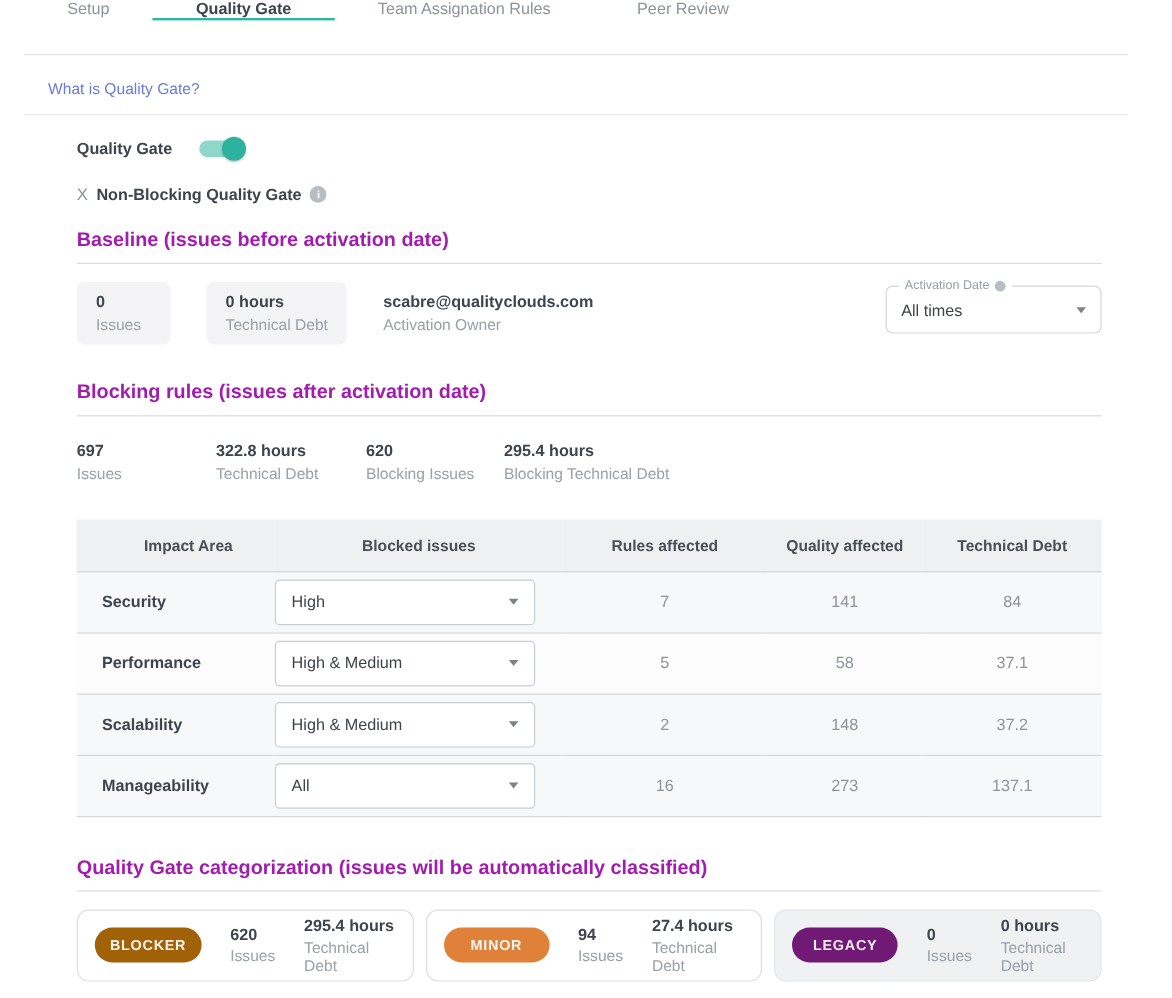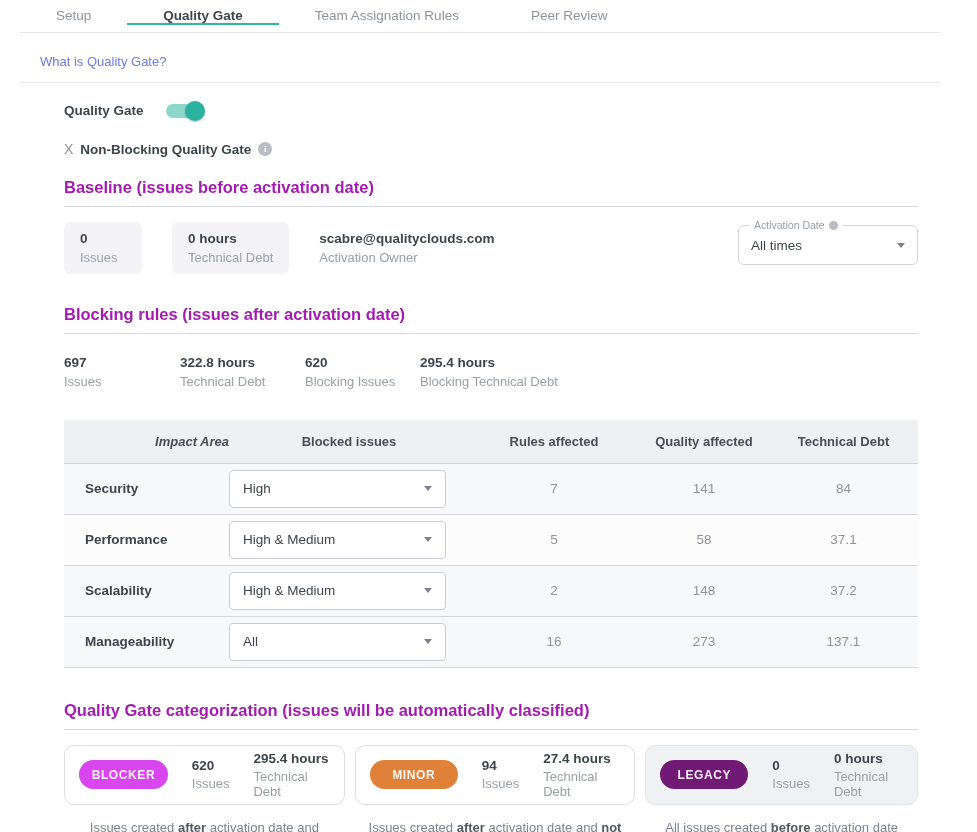--- a/index.html
+++ b/index.html
@@ -4,21 +4,21 @@
 <style>
   * { margin:0; padding:0; box-sizing:border-box; }
   html,body { background:#fff; }
   body {
     width:977px; height:832px;
     font-family:"Liberation Sans", sans-serif;
     color:#43474e; overflow:hidden; position:relative;
   }
 
   
-  .tabbar { display:flex; align-items:center; height:33px; margin:0 37px 0 20px; border-bottom:1px solid #e4e6e9; }
+  .tabbar { display:flex; align-items:flex-start; height:46px; margin:0 37px 0 20px; border-bottom:1px solid #e4e6e9; }
   .tab { display:flex; align-items:center; padding:0 36px; font-size:13.5px; color:#8d939c; cursor:pointer; border-bottom:2px solid transparent; }
   .tab.active { color:#3f444c; font-weight:bold; border-bottom-color:#2eb6a3; }
 
   
   .linkrow { margin:19px 37px 0 20px; padding:0 0 12px 20px; border-bottom:1px solid #e7e9eb; }
   .qg-link { font-size:13px; color:#6b7bde; text-decoration:none; cursor:pointer; }
 
   
   .togglerow { margin:20px 0 0 64px; display:flex; align-items:center; gap:22px; }
   .togglerow .lbl { font-size:13.5px; font-weight:bold; color:#3f444c; }
@@ -52,21 +52,21 @@
   
   .act-select { position:relative; margin-left:auto; width:180px; height:40px; border:1px solid #d3d5d9; border-radius:6px; background:#fff; display:flex; align-items:center; padding:0 12px; cursor:pointer; margin-top:3px; }
   .act-select .float { position:absolute; top:-7px; left:10px; background:#fff; padding:0 5px; font-size:10.5px; color:#9aa0a6; display:flex; align-items:center; gap:4px; }
   .act-select .val { font-size:13.5px; color:#3f444c; }
   .caret { margin-left:auto; width:0; height:0; border-left:4.5px solid transparent; border-right:4.5px solid transparent; border-top:5px solid #7d828a; }
 
   
   table { border-collapse:collapse; width:854px; margin-top:25px; table-layout:fixed; }
   col.c1{width:165px} col.c2{width:240px} col.c3{width:170px} col.c4{width:130px} col.c5{width:149px}
   thead th { background:#eef0f2; font-size:13px; font-weight:bold; color:#4a4e55; height:43px; text-align:center; border-bottom:1px solid #cfd2d6; }
-  thead th:first-child { text-align:right; padding-left:21px;font-style:italic; }
+  thead th:first-child { text-align:center; padding-left:21px; }
   tbody td { height:51px; border-bottom:1px solid #d5d7da; font-size:13.5px; text-align:center; }
   tbody tr { background:#f7f8f9; }
   tbody tr.lighter { background:#fcfcfd; }
   td.area { text-align:left; padding-left:21px; font-weight:bold; color:#3f444c; }
   td.num { color:#8f939a; }
   .row-select { width:217px; height:38px; border:1px solid #c9ccd1; border-radius:4px; background:#fff; display:flex; align-items:center; padding:0 13px; font-size:13.5px; color:#3f444c; cursor:pointer; }
 
   
   .cardsrow { display:flex; gap:10px; margin-top:15px; }
   .cardcol { display:flex; flex-direction:column; }
@@ -222,21 +222,21 @@
     </tbody>
   </table>
 </div>
 
 <div class="section sec-categ">
   <h2>Quality Gate categorization (issues will be automatically classified)</h2>
   <div class="cardsrow">
 
     <div class="cardcol w1">
       <div class="card">
-        <span class="badge" style="background:#d946ef">BLOCKER</span>
+        <span class="badge" style="background:#a16207">BLOCKER</span>
         <div class="cstat">
           <div class="v">620</div>
           <div class="l">Issues</div>
         </div>
         <div class="cstat">
           <div class="v">295.4 hours</div>
           <div class="l">Technical Debt</div>
         </div>
       </div>
       <div class="caption"><span>Issues created </span><strong>after</strong><span> activation date and affected by blocking rules</span></div>

